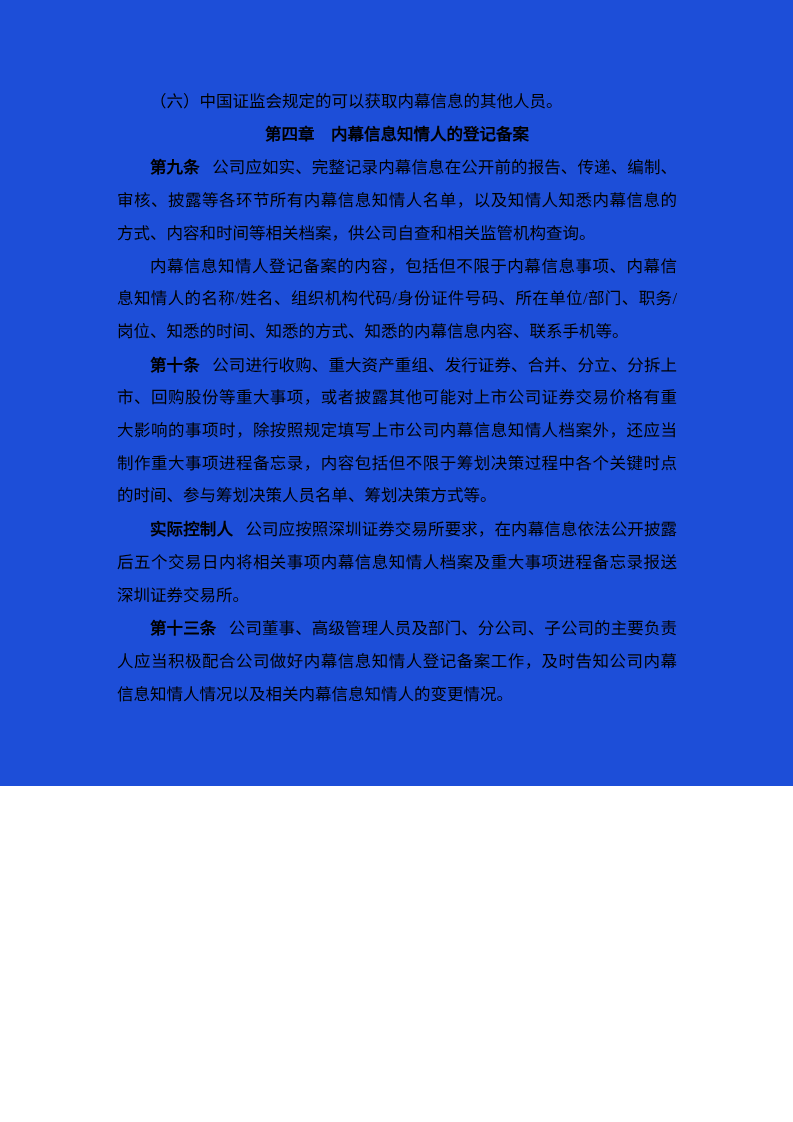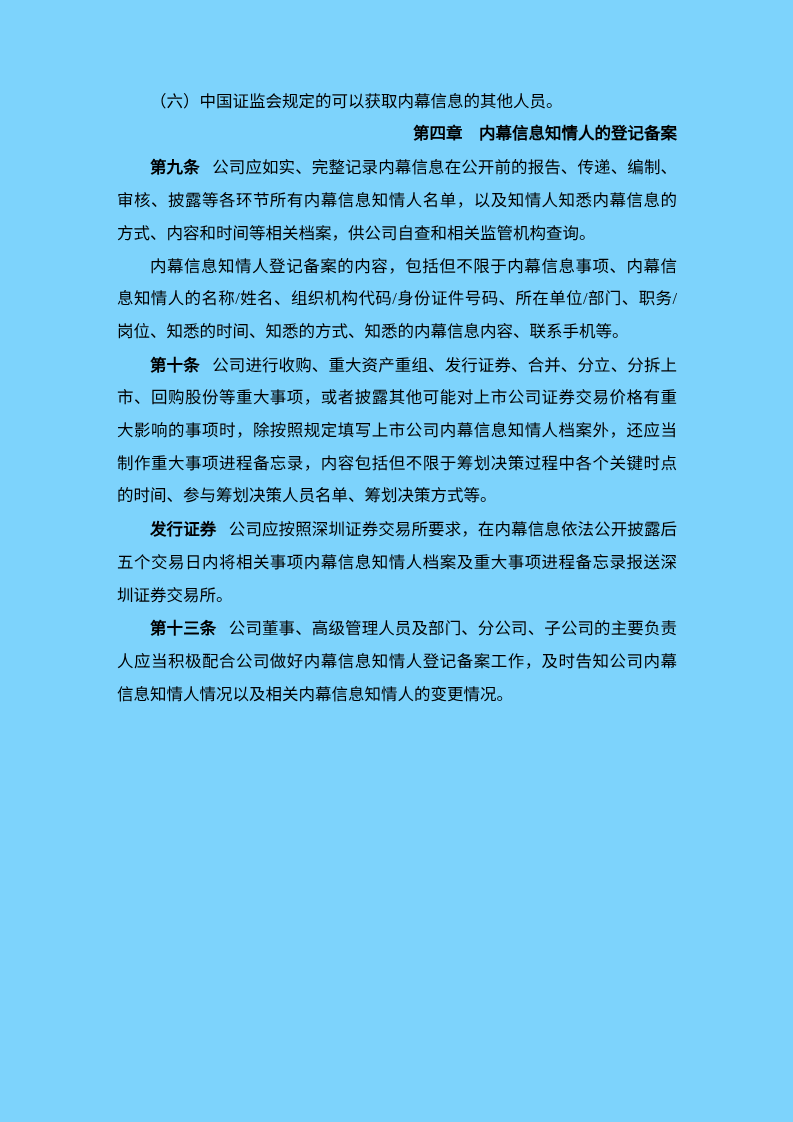--- a/index.html
+++ b/index.html
@@ -3,22 +3,22 @@
 <meta charset="utf-8">
 <style>
   html, body {
     margin: 0;
     padding: 0;
     background: #ffffff;
   }
   .page {
     position: relative;
     width: 793px;
-    height: 1122px;
-    background: #7dd3fc;
+    height: 786px;
+    background: #1d4ed8;
     overflow: hidden;
     font-family: "Liberation Serif", "DejaVu Serif", serif;
     color: #000000;
   }
   .content {
     position: absolute;
     left: 117px;
     top: 86px;
     width: 560px;
     font-size: 16.5px;
@@ -26,23 +26,23 @@
     text-align: justify;
     text-justify: inter-character;
   }
   p {
     margin: 0;
     padding: 0;
     text-indent: 2em;
   }
   .chapter-heading {
     text-indent: 0;
-    text-align: right;
+    text-align: center;
     font-weight: bold;
-    font-family: Liberation Mono, monospace;
+    font-family: Liberation Serif, serif;
   }
   .article-label {
     font-weight: bold;
     font-family: "Liberation Sans", "DejaVu Sans", sans-serif;
     padding-right: 0.75em;
     margin-top: 15px;
   }
 </style>
 </head>
 <body>
@@ -54,20 +54,20 @@
 
     <p class="chapter-heading">第四章　内幕信息知情人的登记备案</p>
 
     <p><b class="article-label">第九条</b><span>公司应如实、完整记录内幕信息在公开前的报告、传递、编制、审核、披露等各环节所有内幕信息知情人名单，以及知情人知悉内幕信息的方式、内容和时间等相关档案，供公司自查和相关监管机构查询。</span></p>
 
     <p><span>内幕信息知情人登记备案的内容，包括但不限于内幕信息事项、内幕信息知情人的名称/姓名、组织机构代码/身份证件号码、所在单位/部门、职务/岗位、知悉的时间、知悉的方式、知悉的内幕信息内容、联系手机等。</span></p>
 
     <p><b class="article-label">第十条</b><span>公司进行收购、重大资产重组、发行证券、合并、分立、分拆上市、回购股份等重大事项，或者披露其他可能对上市公司证券交易价格有重大影响的事项时，除按照规定填写上市公司内幕信息知情人档案外，还应当制作重大事项进程备忘录，内容包括但不限于筹划决策过程中各个关键时点的时间、参与筹划决策人员名单、筹划决策方式等。</span></p>
 
 
-    <p><b class="article-label">发行证券</b><span>公司应按照深圳证券交易所要求，在内幕信息依法公开披露后五个交易日内将相关事项内幕信息知情人档案及重大事项进程备忘录报送深圳证券交易所。</span></p>
+    <p><b class="article-label">实际控制人</b><span>公司应按照深圳证券交易所要求，在内幕信息依法公开披露后五个交易日内将相关事项内幕信息知情人档案及重大事项进程备忘录报送深圳证券交易所。</span></p>
 
 
     <p><b class="article-label">第十三条</b><span>公司董事、高级管理人员及部门、分公司、子公司的主要负责人应当积极配合公司做好内幕信息知情人登记备案工作，及时告知公司内幕信息知情人情况以及相关内幕信息知情人的变更情况。</span></p>
 
 
   </div>
 </div>
 
 </body></html>

